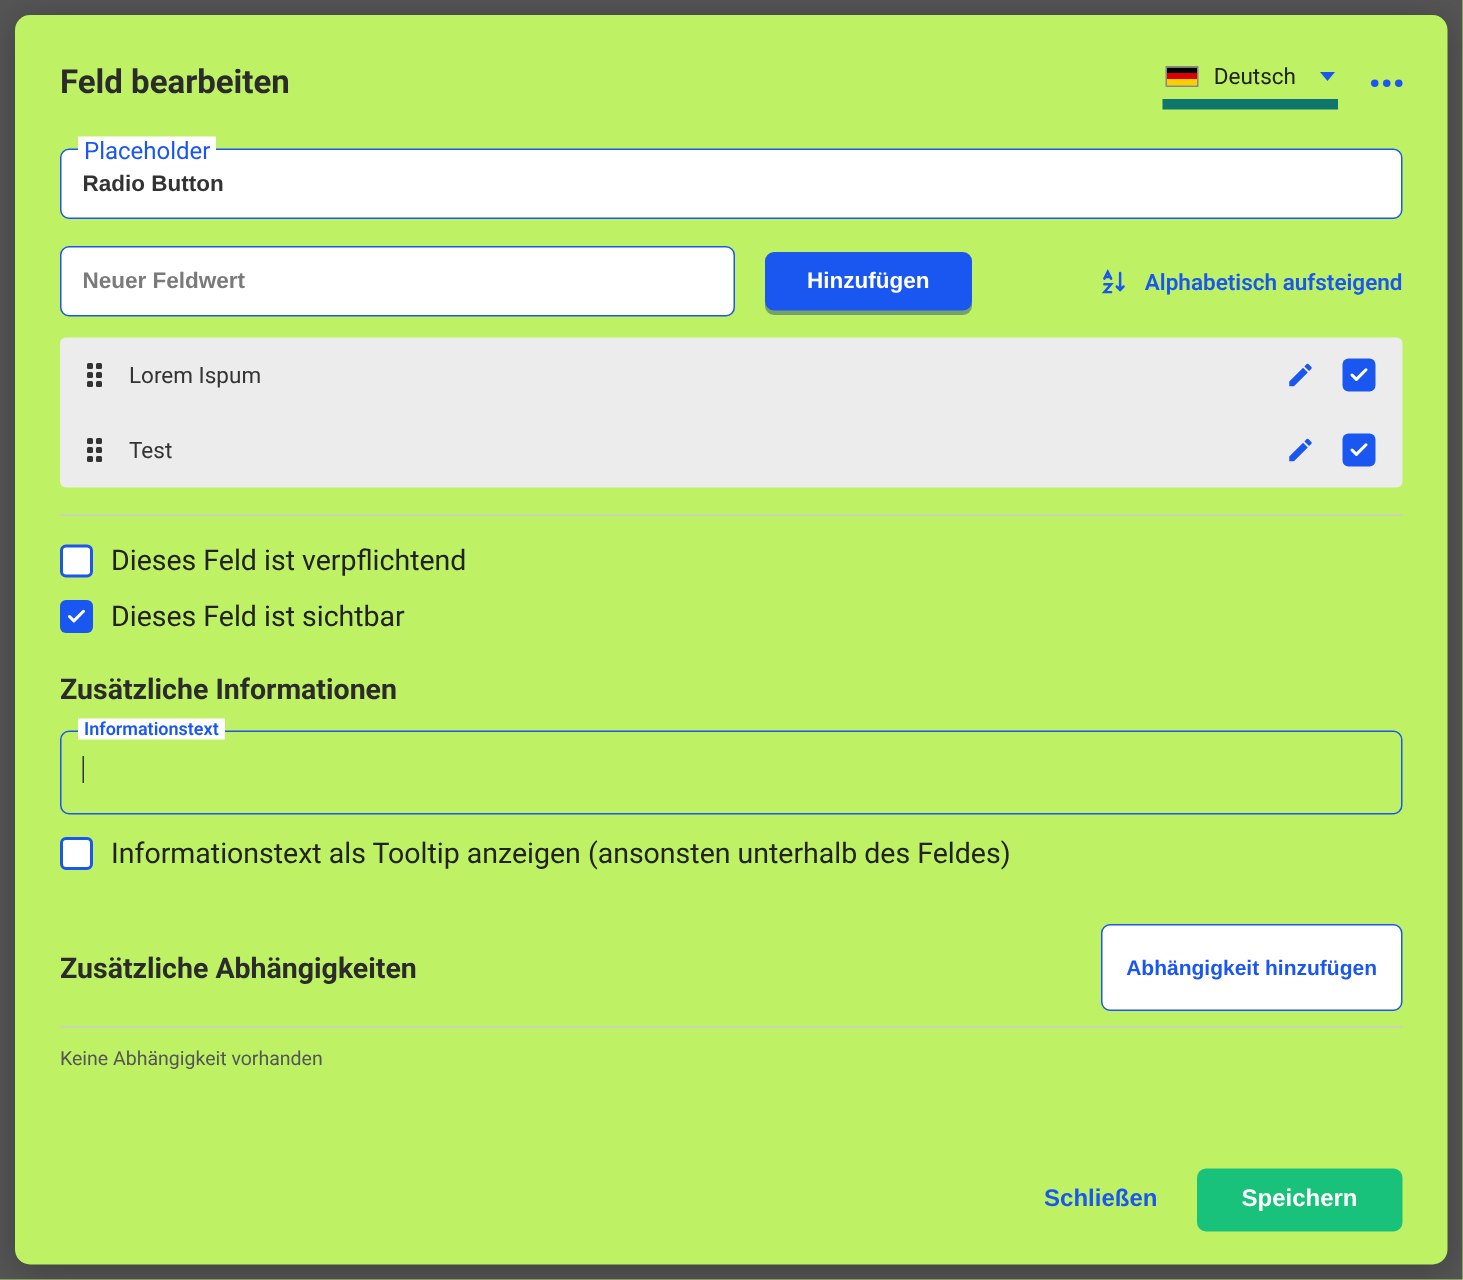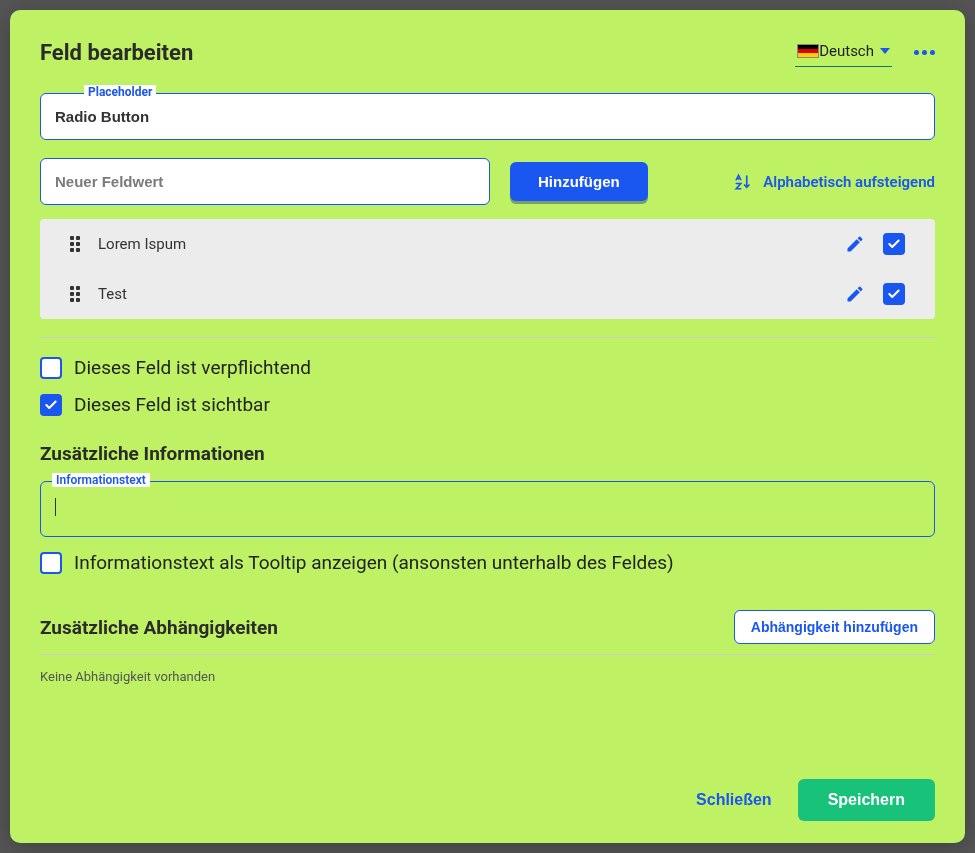--- a/index.html
+++ b/index.html
@@ -49,22 +49,22 @@
     cursor: pointer;
     white-space: nowrap;
   }
   .btn-primary {
     background: #1a56f0;
     color: #fff;
   }
   .lang-select {
     display: flex;
     align-items: center;
-    gap: 0;
-    border-bottom: 1px solid #0f766e;
+    gap: 10px;
+    border-bottom: 7px solid #0f766e;
     padding: 4px 2px 6px 2px;
     cursor: pointer;
   }
   .flag {
     width: 22px; height: 14px;
     background: linear-gradient(to bottom, #000 0 33%, #dd0000 33% 66%, #ffce00 66% 100%);
     border: 1px solid #888;
   }
   .lang-text { font-size: 15px; color: #222; }
   .caret-down {
@@ -82,24 +82,23 @@
   }
   .field-wrap {
     position: relative;
     margin-bottom: 18px;
   }
   .field-label {
     position: absolute;
     top: -8px; left: 12px;
     background: #fff;
     padding: 0 4px;
-    font-size: 12px;
-    font-weight: 700;
+    font-size: 16px;
+    font-weight: 400;
     color: #1a56f0;
-    margin-left: 32px;
   }
   .field-input {
     width: 100%;
     padding: 14px 14px;
     font-size: 15px;
     border: 1.5px solid #1a56f0;
     border-radius: 6px;
     color: #333;
     font-weight: bold;
   }
@@ -131,21 +130,21 @@
     margin-left: auto;
   }
   .items {
     background: #ececec;
     border-radius: 4px;
     margin-bottom: 0;
   }
   .item {
     display: flex;
     align-items: center;
-    padding: 14px 30px;
+    padding: 14px 18px;
     gap: 18px;
   }
   .drag {
     display: grid;
     grid-template-columns: repeat(2, 4px);
     grid-template-rows: repeat(3, 4px);
     gap: 2px;
     cursor: grab;
   }
   .drag span { background: #333; border-radius: 1px; }
@@ -185,21 +184,21 @@
     margin-top: 22px;
   }
   .dep-title {
     font-size: 19px; font-weight: 700; color: #2b2b2b;
   }
   .btn-outline {
     background: #fff;
     border: 1.5px solid #1a56f0;
     color: #1a56f0;
     font-weight: 600;
-    padding: 8px 16px;
+    padding: 20px 16px;
     border-radius: 6px;
     cursor: pointer;
     font-size: 14px;
   }
   .no-dep {
     font-size: 13px; color: #555;
     margin-top: 14px;
   }
   .footer {
     display: flex;

